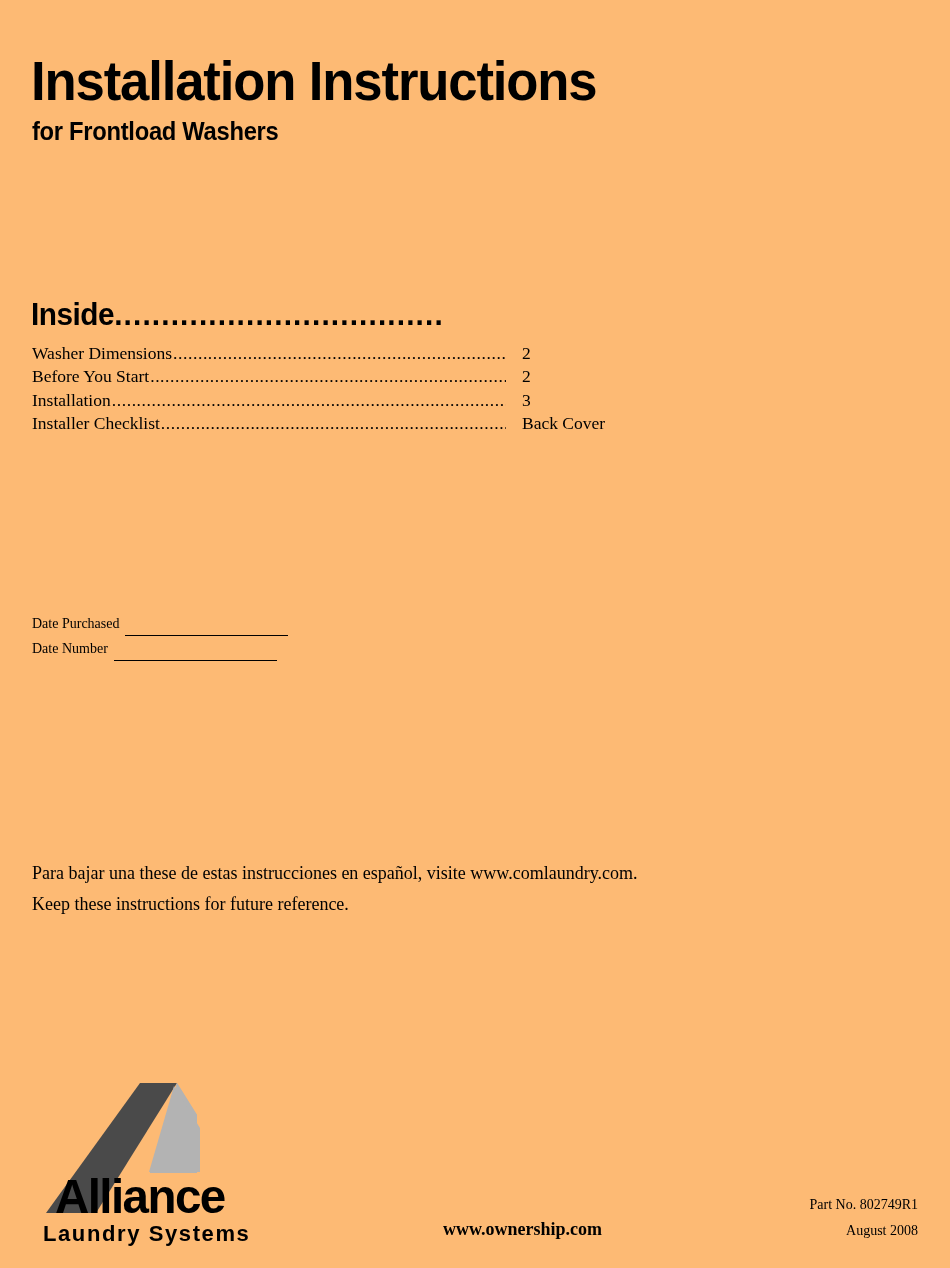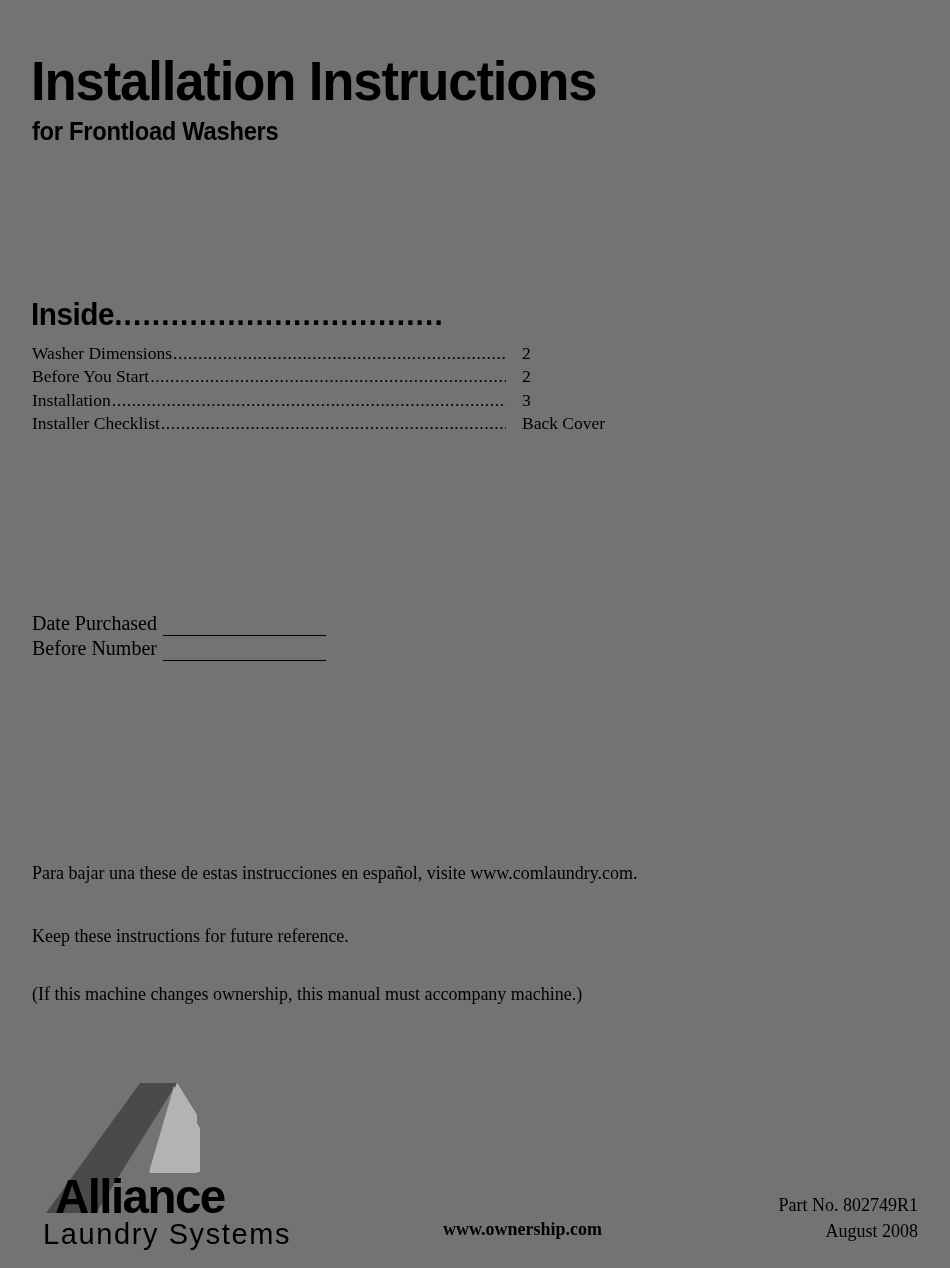--- a/index.html
+++ b/index.html
@@ -13,21 +13,21 @@
     position: relative;
     overflow: hidden;
     font-family: "Liberation Serif", "DejaVu Serif", serif;
     color: #000000;
     -webkit-font-smoothing: antialiased;
   }
 
   .page {
     position: absolute;
     inset: 0;
-    background: #737373;
+    background: #fdba74;
   }
 
   
   .doc-title {
     position: absolute;
     left: 31px;
     top: 12px;
     font-family: "Liberation Sans", "DejaVu Sans", sans-serif;
     font-weight: bold;
     font-size: 56px;
@@ -104,21 +104,21 @@
 
   
   .record {
     position: absolute;
     left: 32px;
     top: 611px;
   }
   .record-row {
     display: flex;
     align-items: flex-end;
-    font-size: 20px;
+    font-size: 14px;
     line-height: 25px;
     white-space: nowrap;
   }
   .record-label { flex: 0 0 auto; }
   .record-line {
     display: inline-block;
     border-bottom: 1.6px solid #000;
     height: 17px;
     margin-left: 6px;
   }
@@ -135,21 +135,21 @@
     line-height: 25px;
     white-space: nowrap;
   }
   .note-keep {
     position: absolute;
     left: 32px;
     top: 892px;
     font-size: 18px;
     line-height: 25.5px;
   }
-  .note-keep div { white-space: nowrap; margin-top: 32px; }
+  .note-keep div { white-space: nowrap; }
 
   
   .logo {
     position: absolute;
     left: 33px;
     top: 1068px;
     width: 320px;
     height: 185px;
   }
   .logo-mark {
@@ -171,43 +171,43 @@
     color: #000000;
     white-space: nowrap;
     transform: scaleX(0.99);
     transform-origin: left top;
   }
   .logo-tagline {
     position: absolute;
     left: 10px;
     top: 150px;
     font-family: "Liberation Sans", "DejaVu Sans", sans-serif;
-    font-weight: normal;
-    font-size: 29px;
+    font-weight: bold;
+    font-size: 22px;
     line-height: 32px;
     letter-spacing: 1.6px;
     color: #000000;
     white-space: nowrap;
   }
 
   
   .footer-site {
     position: absolute;
     left: 443px;
     top: 1219px;
     font-size: 18px;
     font-weight: bold;
     white-space: nowrap;
   }
   .footer-meta {
     position: absolute;
     right: 32px;
     top: 1192px;
     text-align: right;
-    font-size: 18px;
+    font-size: 14px;
     line-height: 26px;
   }
   .footer-meta div { white-space: nowrap; }
 </style>
 </head>
 <body>
 
 <div class="page">
 
   <h1 class="doc-title">Installation Instructions</h1>
@@ -237,29 +237,28 @@
       <span class="toc-page">Back Cover</span>
     </div>
   </div>
 
   <div class="record">
     <div class="record-row r1">
       <span class="record-label">Date Purchased</span>
       <span class="record-line"></span>
     </div>
     <div class="record-row r2">
-      <span class="record-label">Before Number</span>
+      <span class="record-label">Date Number</span>
       <span class="record-line"></span>
     </div>
   </div>
 
   <p class="note-es">Para bajar una these de estas instrucciones en español, visite www.comlaundry.com.</p>
   <div class="note-keep">
     <div>Keep these instructions for future reference.</div>
-    <div>(If this machine changes ownership, this manual must accompany machine.)</div>
   </div>
 
   <div class="logo">
     <svg class="logo-mark" viewBox="0 0 200 150" preserveAspectRatio="none">
       <polygon id="mark-dark" points="107,15 144,15 63,145 13,145" fill="#4a4a4a"></polygon>
       <polygon id="mark-light" points="144,15 164,47 164,105 117,105" fill="#b3b3b3"></polygon>
       <polygon id="mark-light2" points="144,15 164,47 164,105 117,105" fill="#b3b3b3"></polygon>
       <polygon id="mark-light3" points="141,18 167,60 167,104 116,104" fill="#b3b3b3"></polygon>
     </svg>
     <div class="logo-wordmark">Alliance</div>

